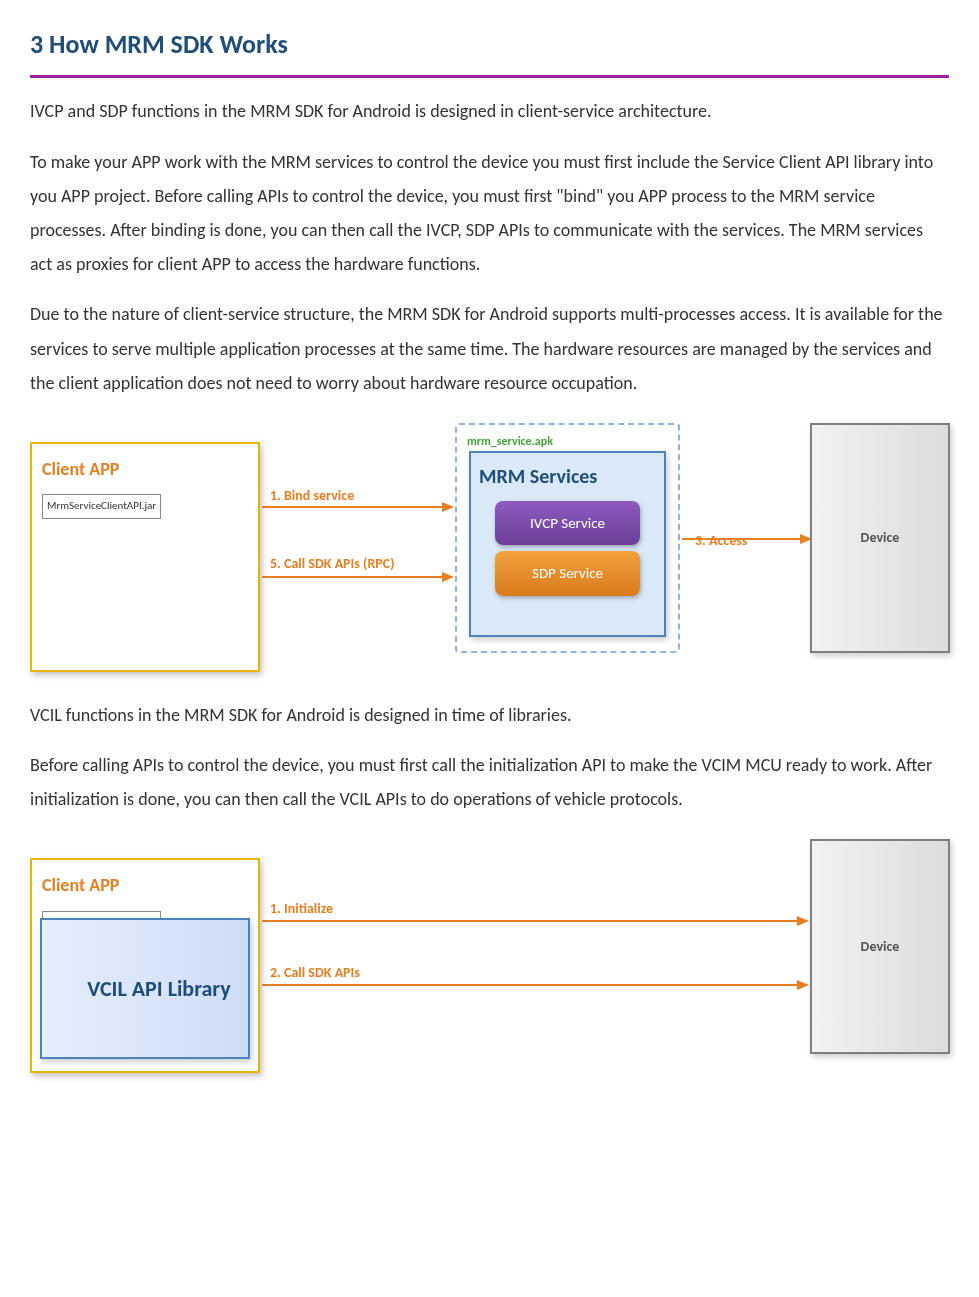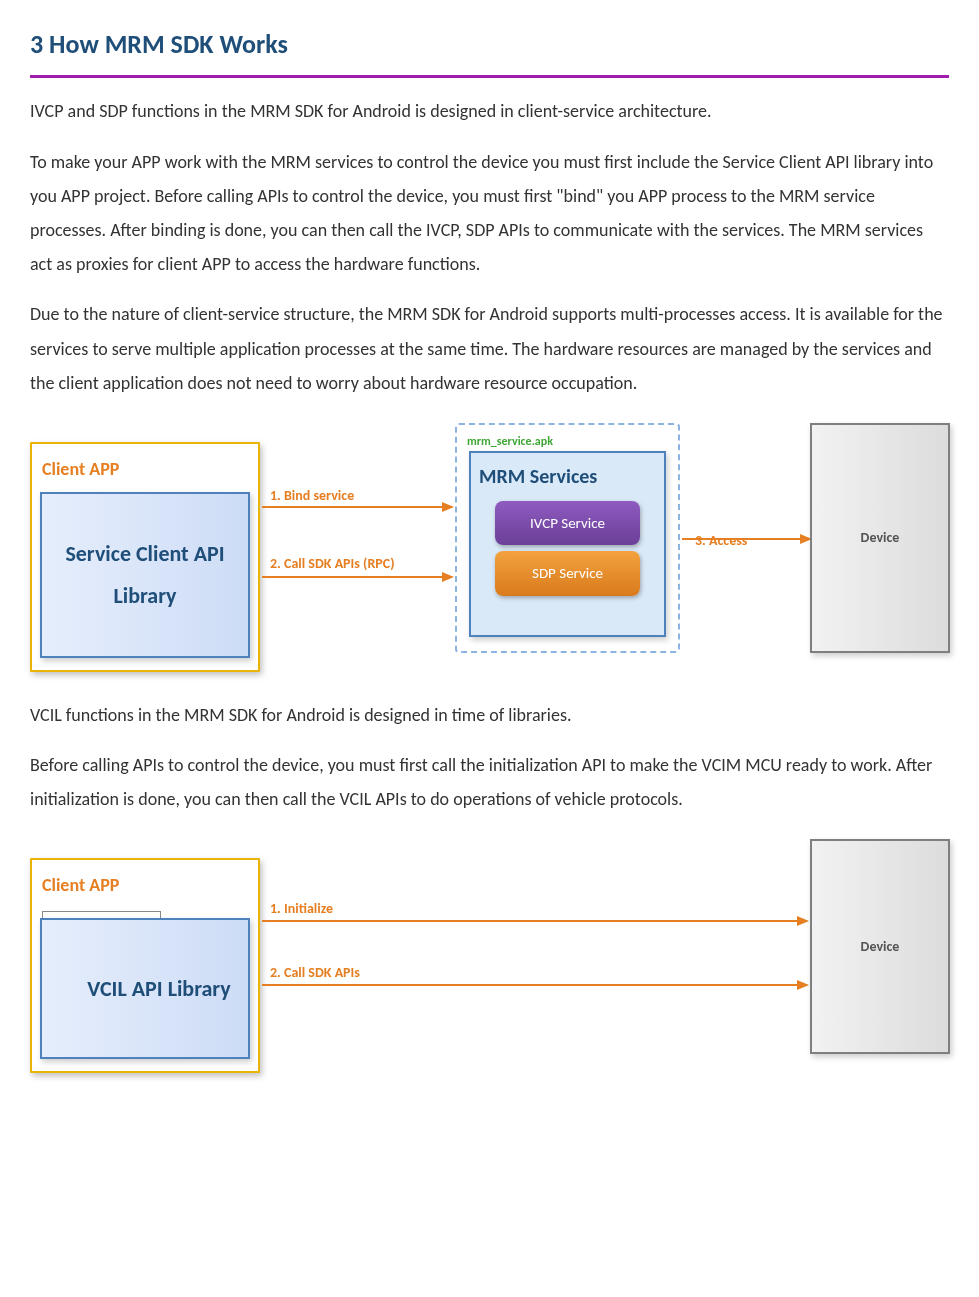--- a/index.html
+++ b/index.html
@@ -146,28 +146,27 @@
 
 <p>IVCP and SDP functions in the MRM SDK for Android is designed in client-service architecture.</p>
 <p>To make your APP work with the MRM services to control the device you must first include the Service Client API library into you APP project. Before calling APIs to control the device, you must first "bind" you APP process to the MRM service processes. After binding is done, you can then call the IVCP, SDP APIs to communicate with the services. The MRM services act as proxies for client APP to access the hardware functions.</p>
 <p>Due to the nature of client-service structure, the MRM SDK  for Android supports multi-processes access. It is available for the services to serve multiple application processes at the same time. The hardware resources are managed by the services and the client application does not need to worry about hardware resource occupation.</p>
 
 <div class="diagram d1">
 
   <div class="box client-app" style="left:0; top:5px; width:230px; height:230px;">
     <div class="client-app-title">Client APP</div>
     <div class="jar-label">MrmServiceClientAPI.jar</div>
-    <div class="inner-lib" style="position:absolute; left:8px; top:48px; right:8px; bottom:12px;">Service Client API Library</div>
   </div>
 
   <div class="arrow-label" style="left:240px; top:65px;">1. Bind service</div>
   <div class="arrow-line" style="left:232px; top:88px; width:190px;"></div>
 
   <div class="arrow-line" style="left:232px; top:158px; width:190px;"></div>
-  <div class="arrow-label" style="left:240px; top:133px;">2. Call SDK APIs (RPC)</div>
+  <div class="arrow-label" style="left:240px; top:133px;">5. Call SDK APIs (RPC)</div>
 
   <div class="box apk-outline" style="left:425px; top:5px; width:225px; height:230px;">
     <div class="apk-label">mrm_service.apk</div>
     <div class="mrm-services" style="position:absolute; left:12px; top:26px; right:12px; bottom:14px;">
       <div class="mrm-title">MRM Services</div>
       <div class="service-chip chip-purple">IVCP Service</div>
       <div class="service-chip chip-orange">SDP Service</div>
     </div>
   </div>
 

